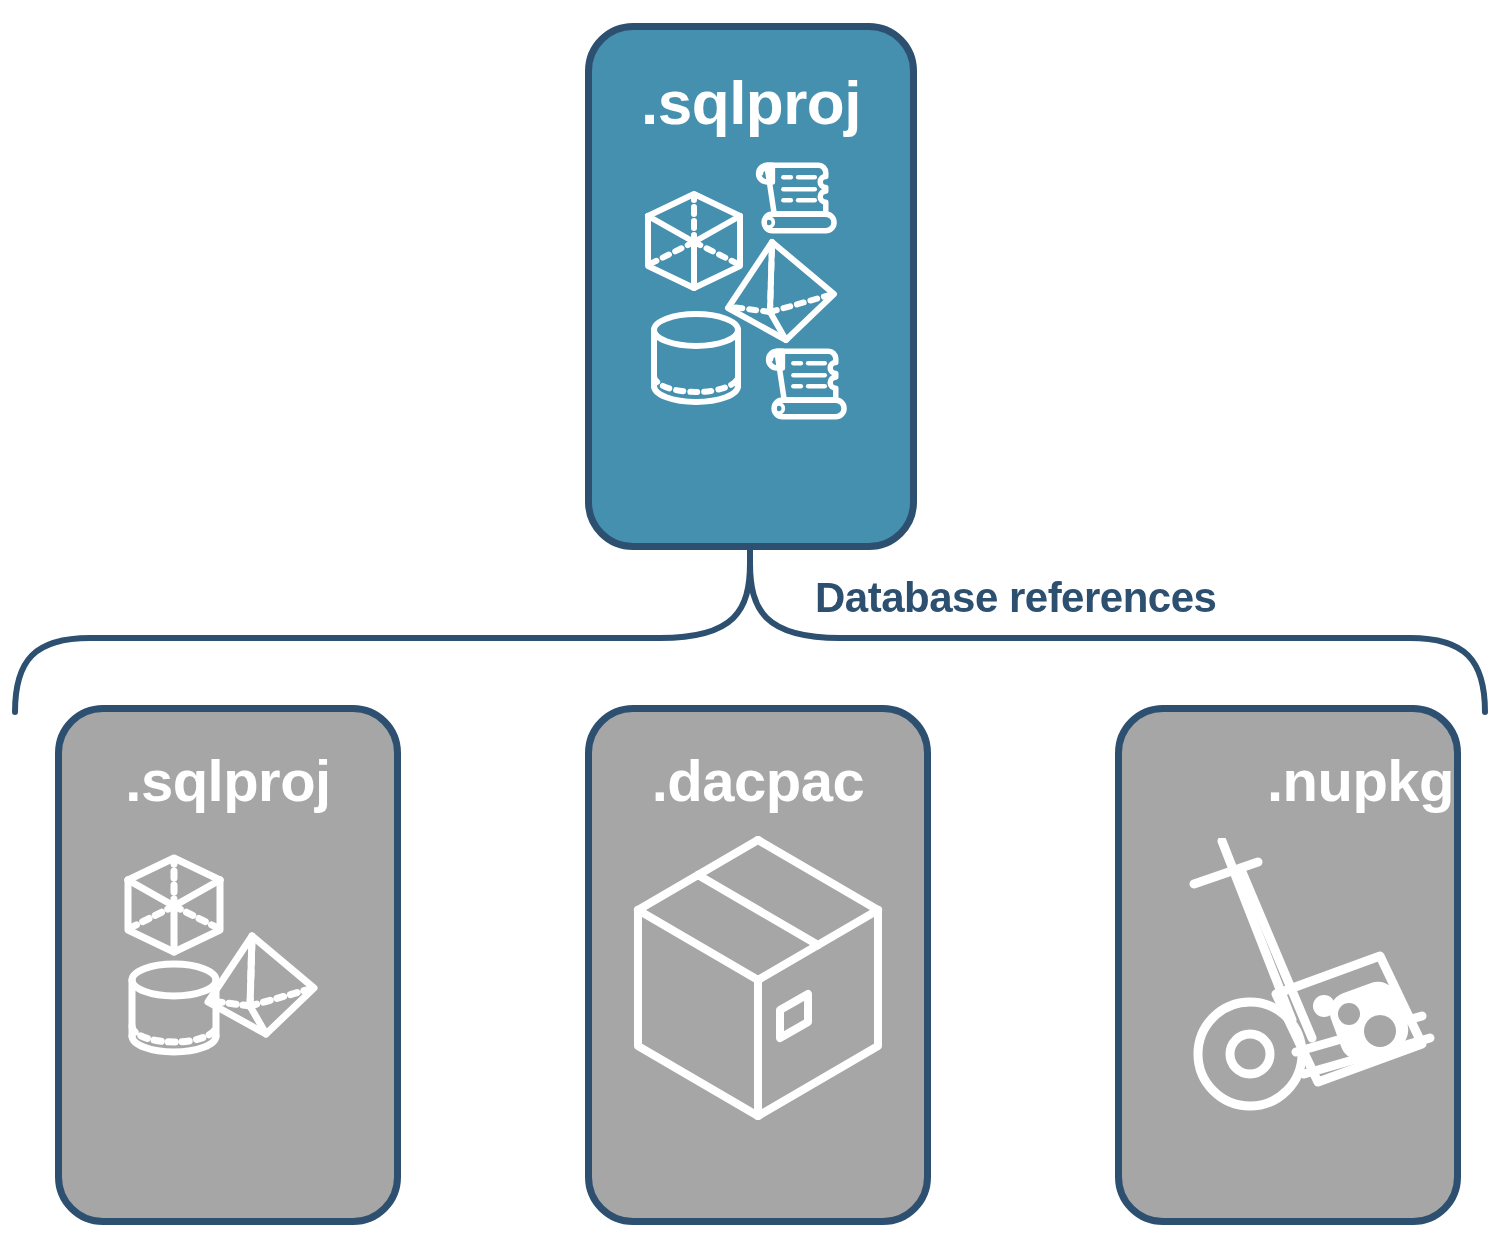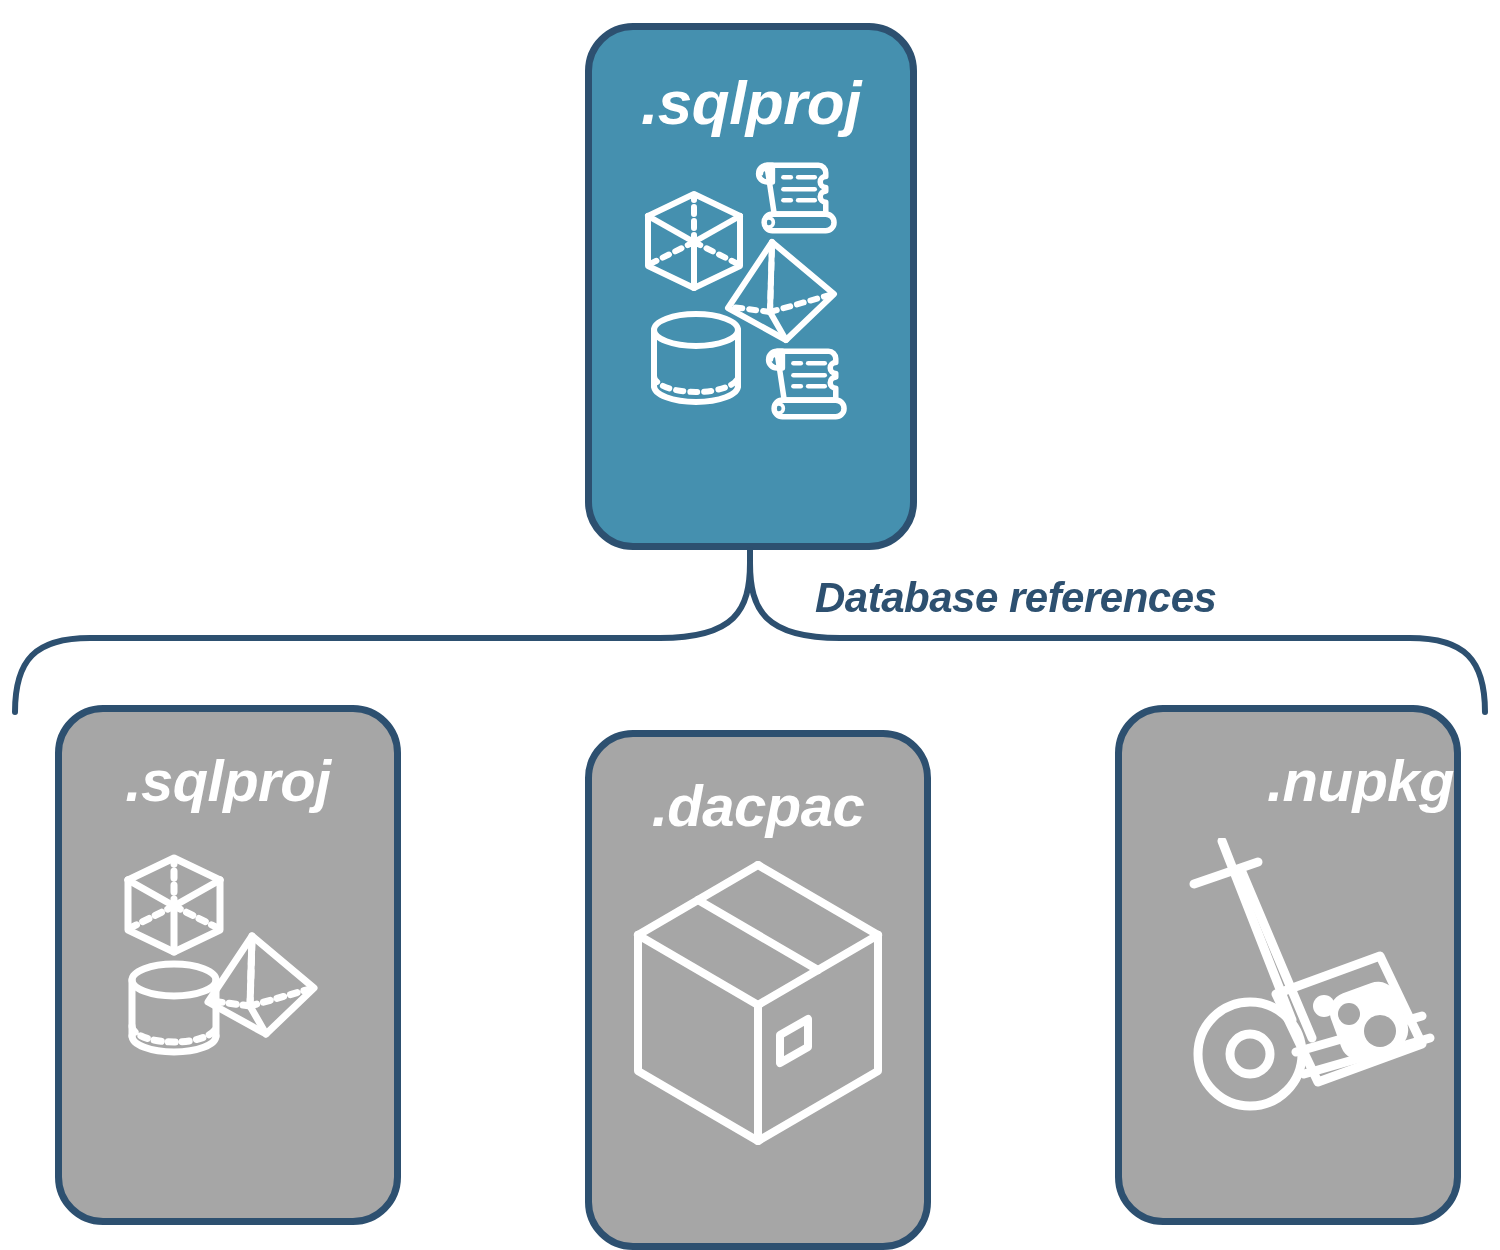--- a/index.html
+++ b/index.html
@@ -14,21 +14,20 @@
     height: 1250px;
     position: relative;
     overflow: hidden;
   }
 
   #diagram-root {
     position: absolute;
     left: 0; top: 0;
     width: 1500px;
     height: 1204px;
-    font-style: italic;
   }
 
   
   .card {
     position: absolute;
     box-sizing: border-box;
     border-radius: 48px;
     border: 7px solid var(--stroke, #2d5070);
     display: flex;
     flex-direction: column;
@@ -64,21 +63,21 @@
   #card-root .icon-area {
     margin-top: 18px;
   }
 
   .card-bottom {
     top: 705px;
     width: 346px;
     height: 520px;
   }
   #card-sqlproj-ref { left: 55px; }
-  #card-dacpac      { left: 585px; margin-top: 25px; }
+  #card-dacpac      { left: 585px; }
   #card-nupkg       { left: 1115px; }
 
   .card-bottom .card-title {
     font-size: 58px;
     margin-top: 40px;
   }
 
   .icon-area {
     flex: 0 0 auto;
     display: flex;

